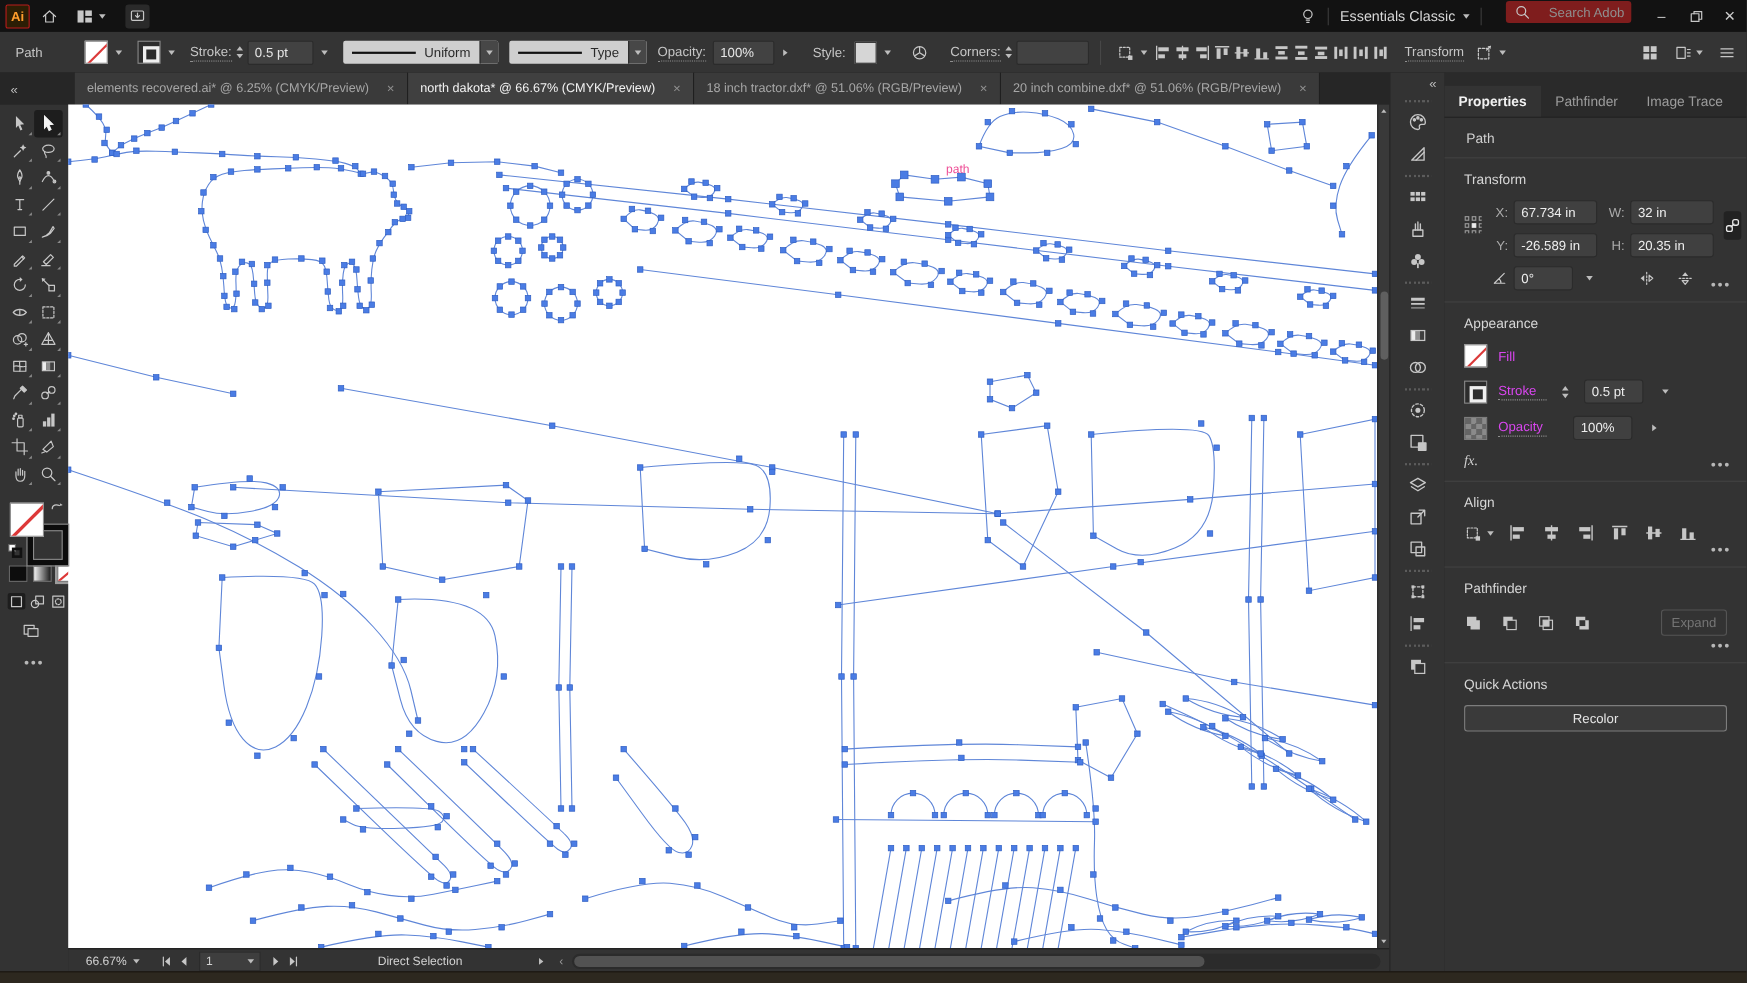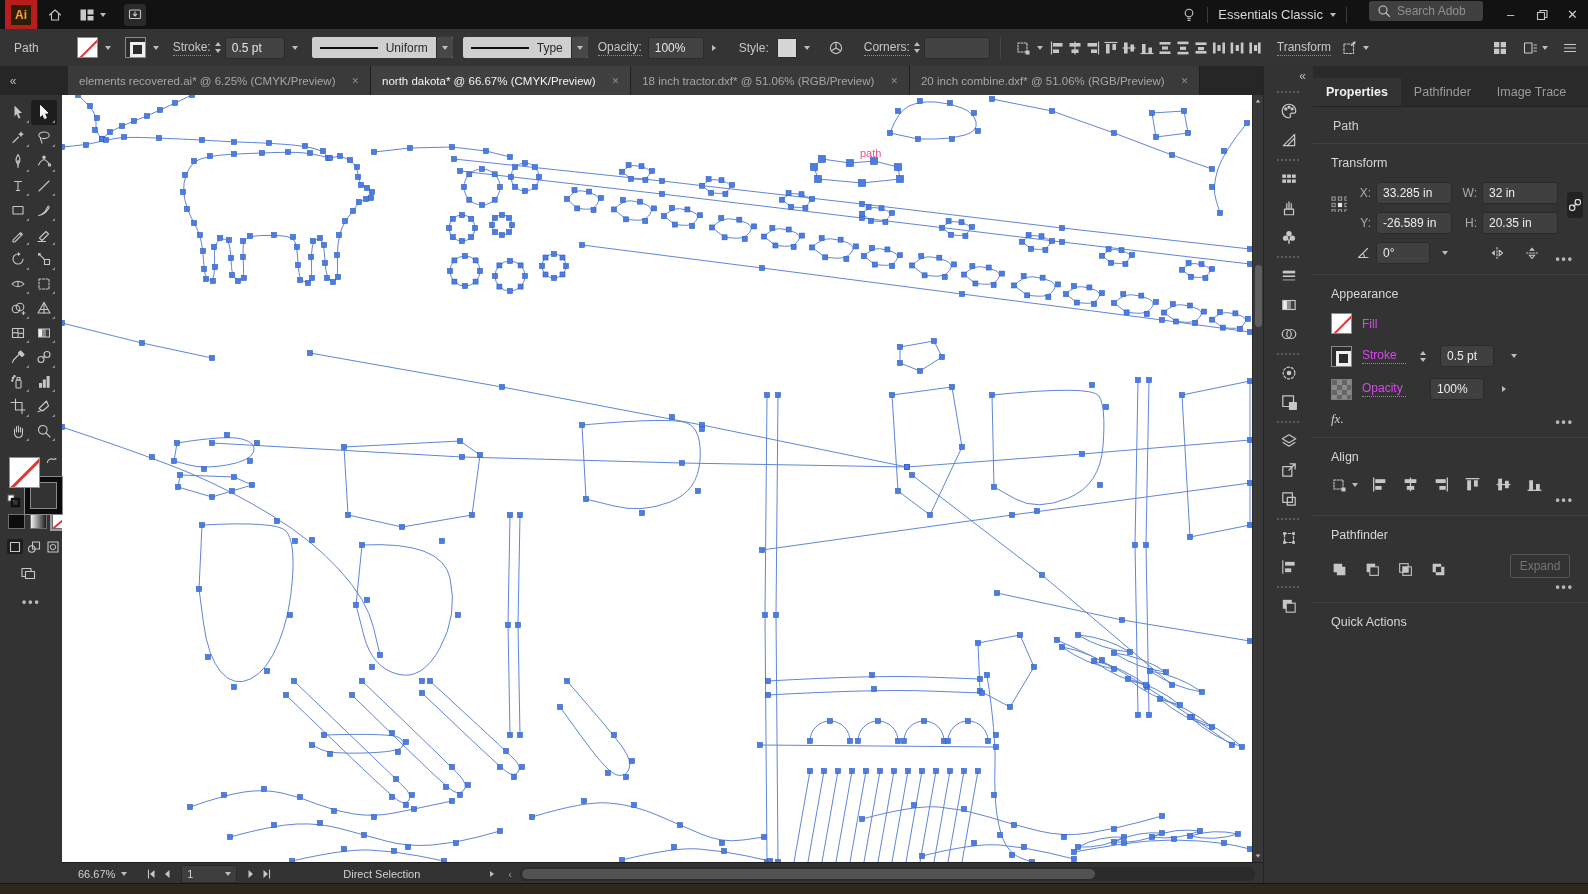--- a/index.html
+++ b/index.html
@@ -9,31 +9,31 @@
   .icn{display:inline-flex;align-items:center;justify-content:center;flex:none}
   .icn svg{display:block}
   .td{width:0;height:0;border-left:3.5px solid transparent;border-right:3.5px solid transparent;border-top:4px solid #bdbdbd}
   .tu{width:0;height:0;border-left:3.5px solid transparent;border-right:3.5px solid transparent;border-bottom:4px solid #bdbdbd}
   .tr{width:0;height:0;border-top:3.5px solid transparent;border-bottom:3.5px solid transparent;border-left:4px solid #bdbdbd}
   .stp{display:flex;flex-direction:column;gap:3px;margin:0 4px}
   .dots{color:#b8b8b8;letter-spacing:2px;font-weight:bold;font-size:12px}
 
   
   #titlebar{position:absolute;left:0;top:0;right:0;height:29px;background:#121212;display:flex;align-items:center;overflow:hidden;z-index:9}
-  .ai-logo{width:20px;height:20px;margin-left:5px;background:#2c1e05;border:6px solid #b91c1c;color:#ff9e2c;
+  .ai-logo{width:20px;height:20px;margin-left:5px;background:#2c1e05;border:1px solid #b91c1c;color:#ff9e2c;
            font-weight:bold;font-size:12px;display:flex;align-items:center;justify-content:center;border-radius:2px}
   #menubar{display:flex;margin-left:10px}
   .menu{display:inline-block;padding:0 11px;line-height:29px;font-size:13px;color:#d4d4d4;cursor:default}
   .menu::first-letter{text-decoration:underline}
   .menu.focused{box-shadow:inset 0 0 0 1px #6f6f6f;border-radius:2px}
   .tb-right{margin-left:auto;display:flex;align-items:center}
   .tb-sep{width:1px;height:16px;background:#3c3c3c;margin:0 10px}
   .workspace{font-size:13px;color:#d8d8d8;display:flex;align-items:center;gap:7px}
-  .searchbox{width:100px;height:20px;background:#404040;border-radius:3px;margin:0 12px;display:flex;align-items:center;
-             gap:5px;padding:0 7px;color:#8f8f8f;font-size:12px;margin-top:-8px;white-space:nowrap;overflow:hidden}
+  .searchbox{width:100px;height:20px;background:#7f1d1d;border-radius:3px;margin:0 12px;display:flex;align-items:center;
+             gap:16px;padding:0 7px;color:#8f8f8f;font-size:12px;margin-top:-8px;white-space:nowrap;overflow:hidden}
   .winbtn{width:31px;height:29px;display:flex;align-items:center;justify-content:center;color:#cfcfcf;font-size:13px}
 
   
   #controlbar{position:absolute;left:0;top:29px;right:0;height:37px;background:#343434;border-bottom:1px solid #1c1c1c;
               display:flex;align-items:center;padding-left:14px;color:#c6c6c6;white-space:nowrap}
   .cbl{margin-right:8px}
   .dotted{border-bottom:1px dotted #8f8f8f;padding-bottom:1px}
   .fld{height:20px;background:#424242;border:1px solid #2b2b2b;border-radius:2px;display:flex;align-items:center;
        padding:0 6px;color:#e6e6e6;font-size:12px}
   .chevbtn{display:inline-flex;align-items:center;justify-content:center;width:14px;height:20px;margin-right:10px;margin-left:3px}
@@ -131,21 +131,21 @@
   .apswatch.stroke::after{content:'';position:absolute;left:4px;top:4px;width:9px;height:9px;border:3px solid #efefef}
   .apswatch.checker{background:conic-gradient(#9a9a9a 0 25%,#6e6e6e 0 50%,#9a9a9a 0 75%,#6e6e6e 0) 0 0/10px 10px;opacity:.85}
   .aplbl{color:#d946ef;min-width:44px}
   .fx{font-style:italic;color:#d0d0d0;font-size:13px;font-family:"Liberation Serif",serif}
   .alrow{display:flex;align-items:center;gap:13px}
   .btn{height:22px;border:1px solid #7d7d7d;border-radius:3px;background:#3a3a3a;color:#e4e4e4;font-size:12px;
        display:flex;align-items:center;justify-content:center}
   .btn.disabled{border-color:#555;color:#757575;background:transparent}
   .qa-row{display:flex;gap:12px;margin-bottom:10px}
   .qa-row .btn{flex:1}
-  .pfrow{display:flex;align-items:flex-end;gap:15px}
+  .pfrow{display:flex;align-items:center;gap:15px}
   #winedge{position:absolute;left:0;bottom:0;right:0;height:10px;background:#2d281f;border-top:1px solid #191510}
 </style>
 </head>
 <body>
 
 <div id="app">
 
   <div id="titlebar">
     <div class="ai-logo">Ai</div>
     <span class="icn" style="margin-left:10px">
@@ -1712,21 +1712,21 @@
                 <rect x="13.8" y="7.4" width="3.2" height="3.2"></rect>
                 <rect x="1" y="13.8" width="3.2" height="3.2"></rect>
                 <rect x="7.4" y="13.8" width="3.2" height="3.2"></rect>
                 <rect x="13.8" y="13.8" width="3.2" height="3.2"></rect>
               </g>
             </svg>
           </span>
         <div class="tcol">
           <div class="trow">
             <span class="tlbl">X:</span>
-            <span class="tfld">33.285 in</span>
+            <span class="tfld">67.734 in</span>
             <span class="tlbl" style="width:20px">W:</span>
             <span class="tfld">32 in</span>
           </div>
           <div class="trow">
             <span class="tlbl">Y:</span>
             <span class="tfld">-26.589 in</span>
             <span class="tlbl" style="width:20px">H:</span>
             <span class="tfld">20.35 in</span>
           </div>
           <div class="trow">
@@ -1901,17 +1901,18 @@
             </span>
           </span>
         <span class="btn disabled" style="width:58px;margin-left:auto">Expand</span>
       </div>
       <span class="dots secdots">•••</span>
     </div>
     <div class="psep"></div>
 
     <div class="section">
       <div class="sechead">Quick Actions</div>
+      <span class="btn" style="display:flex">Recolor</span>
     </div>
   </div>
 
   <div id="winedge"></div>
 </div>
 
 </body></html>

